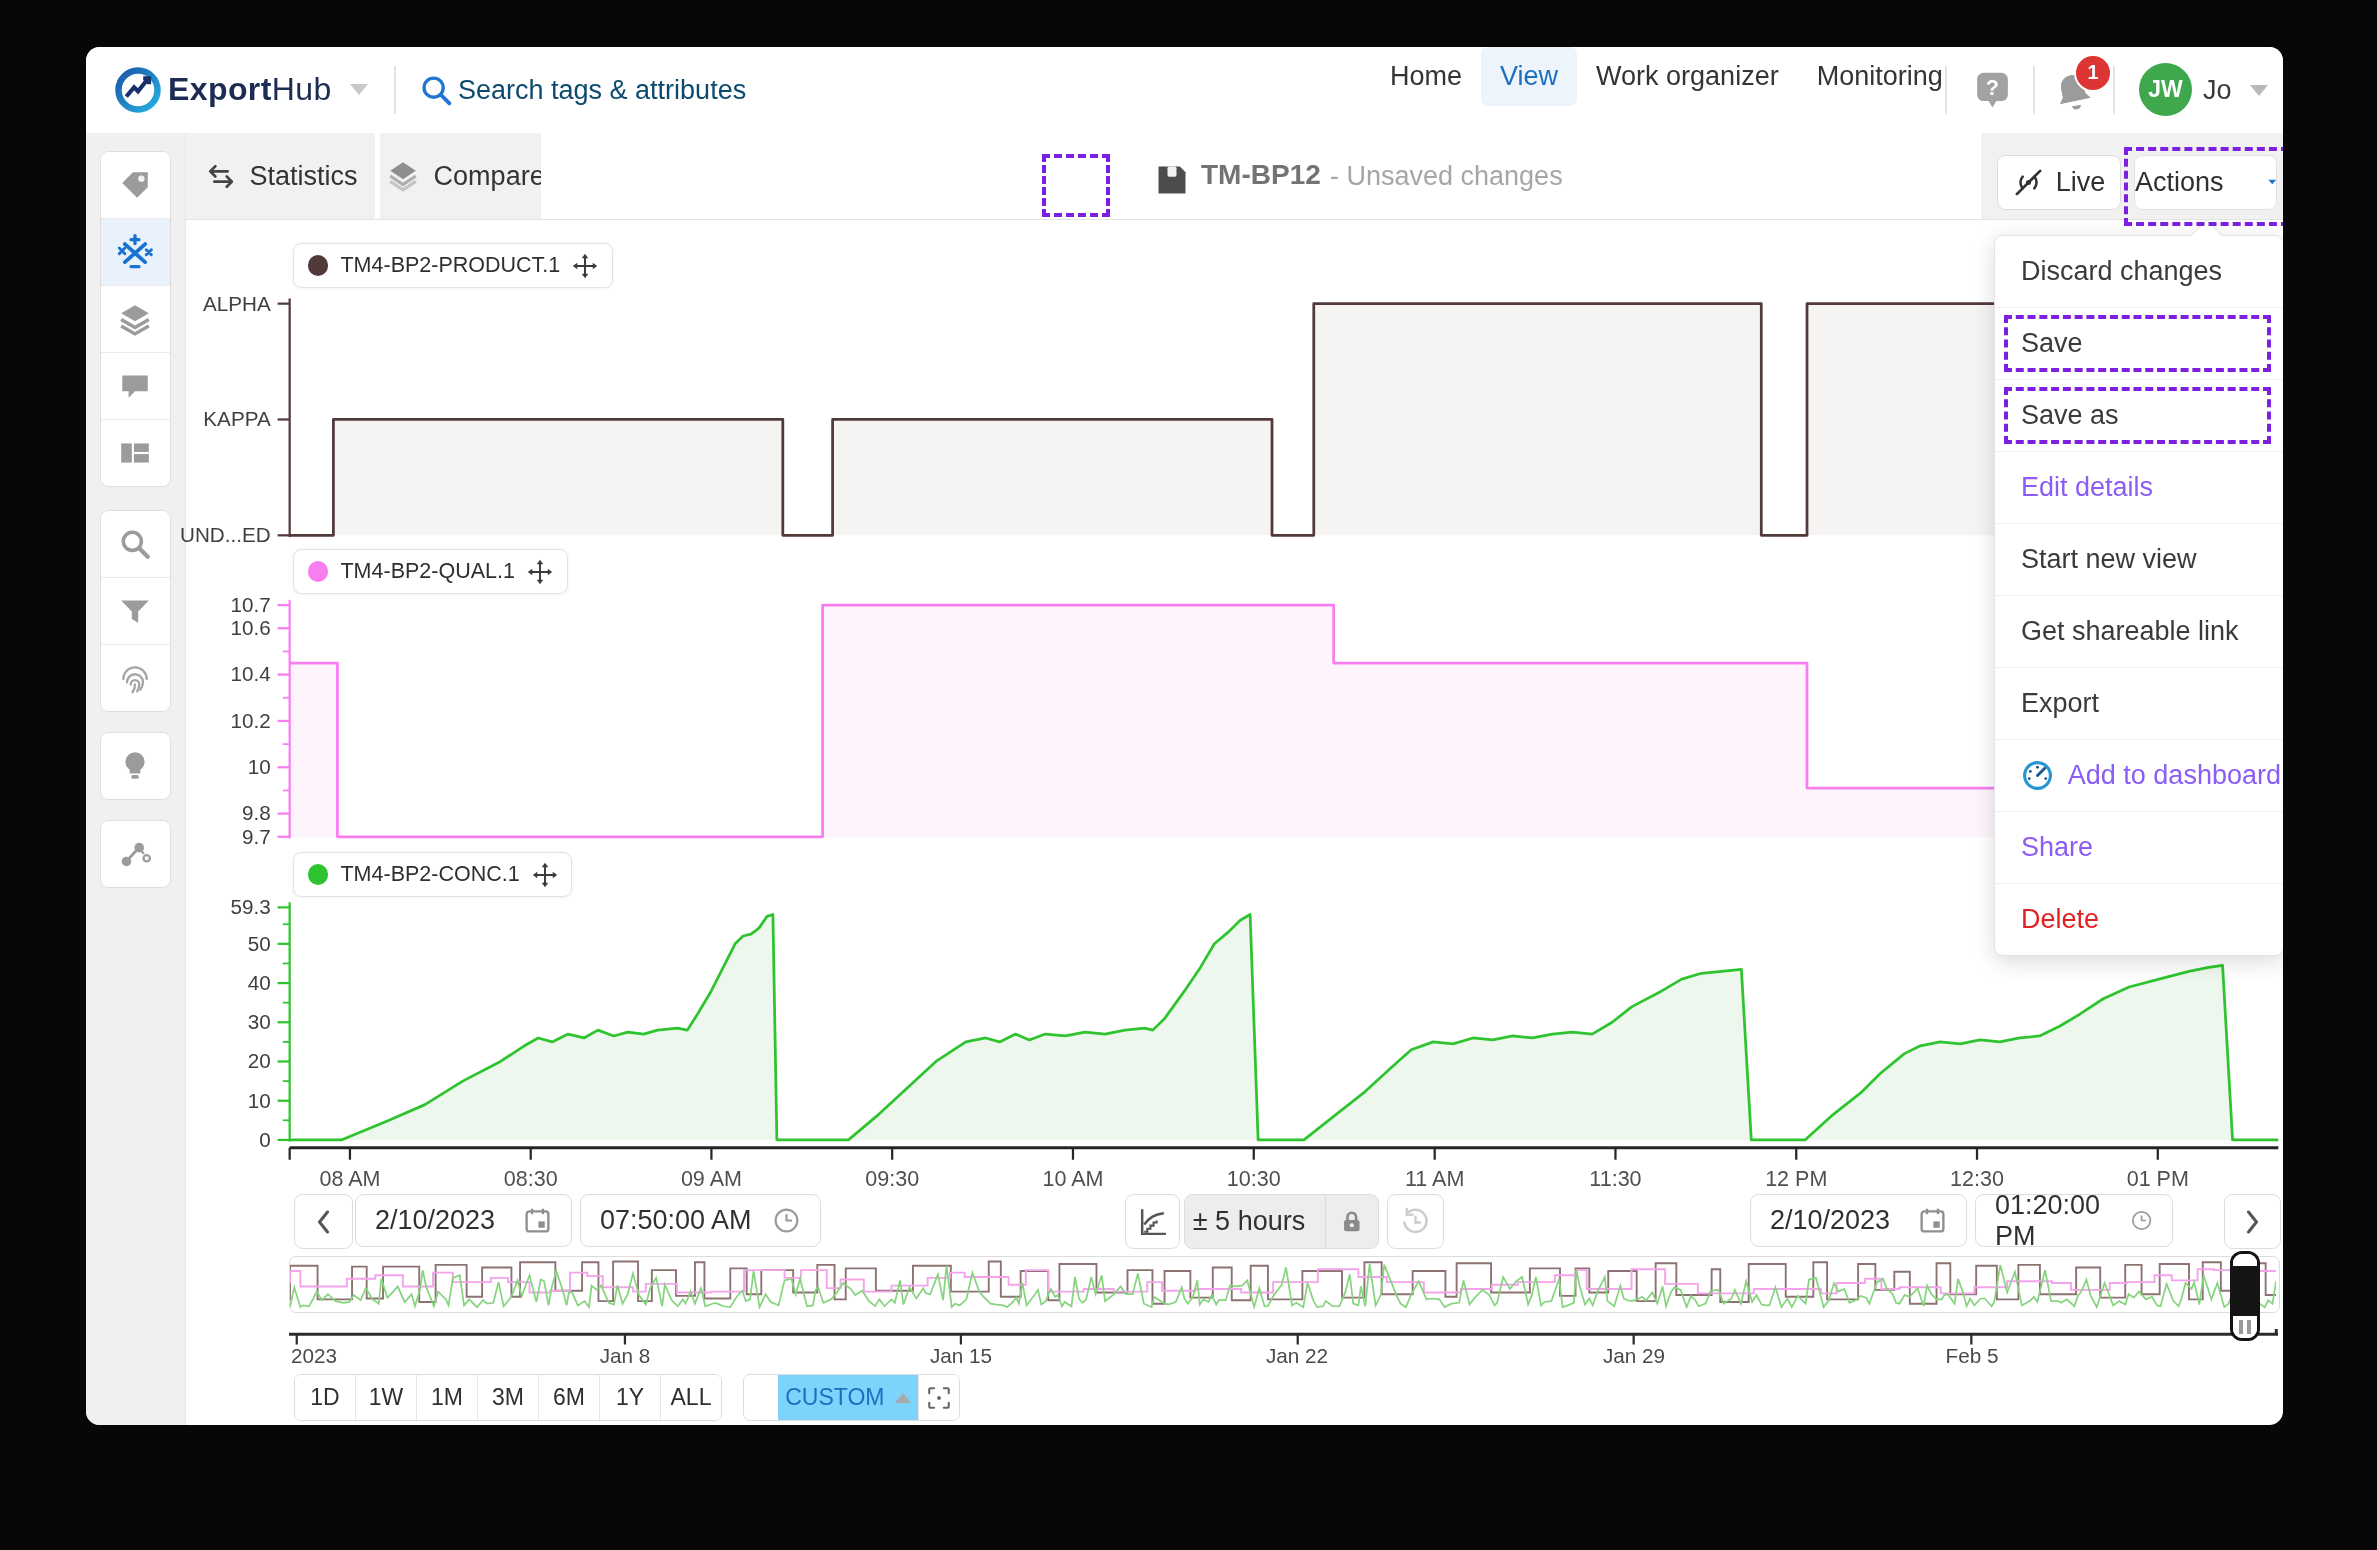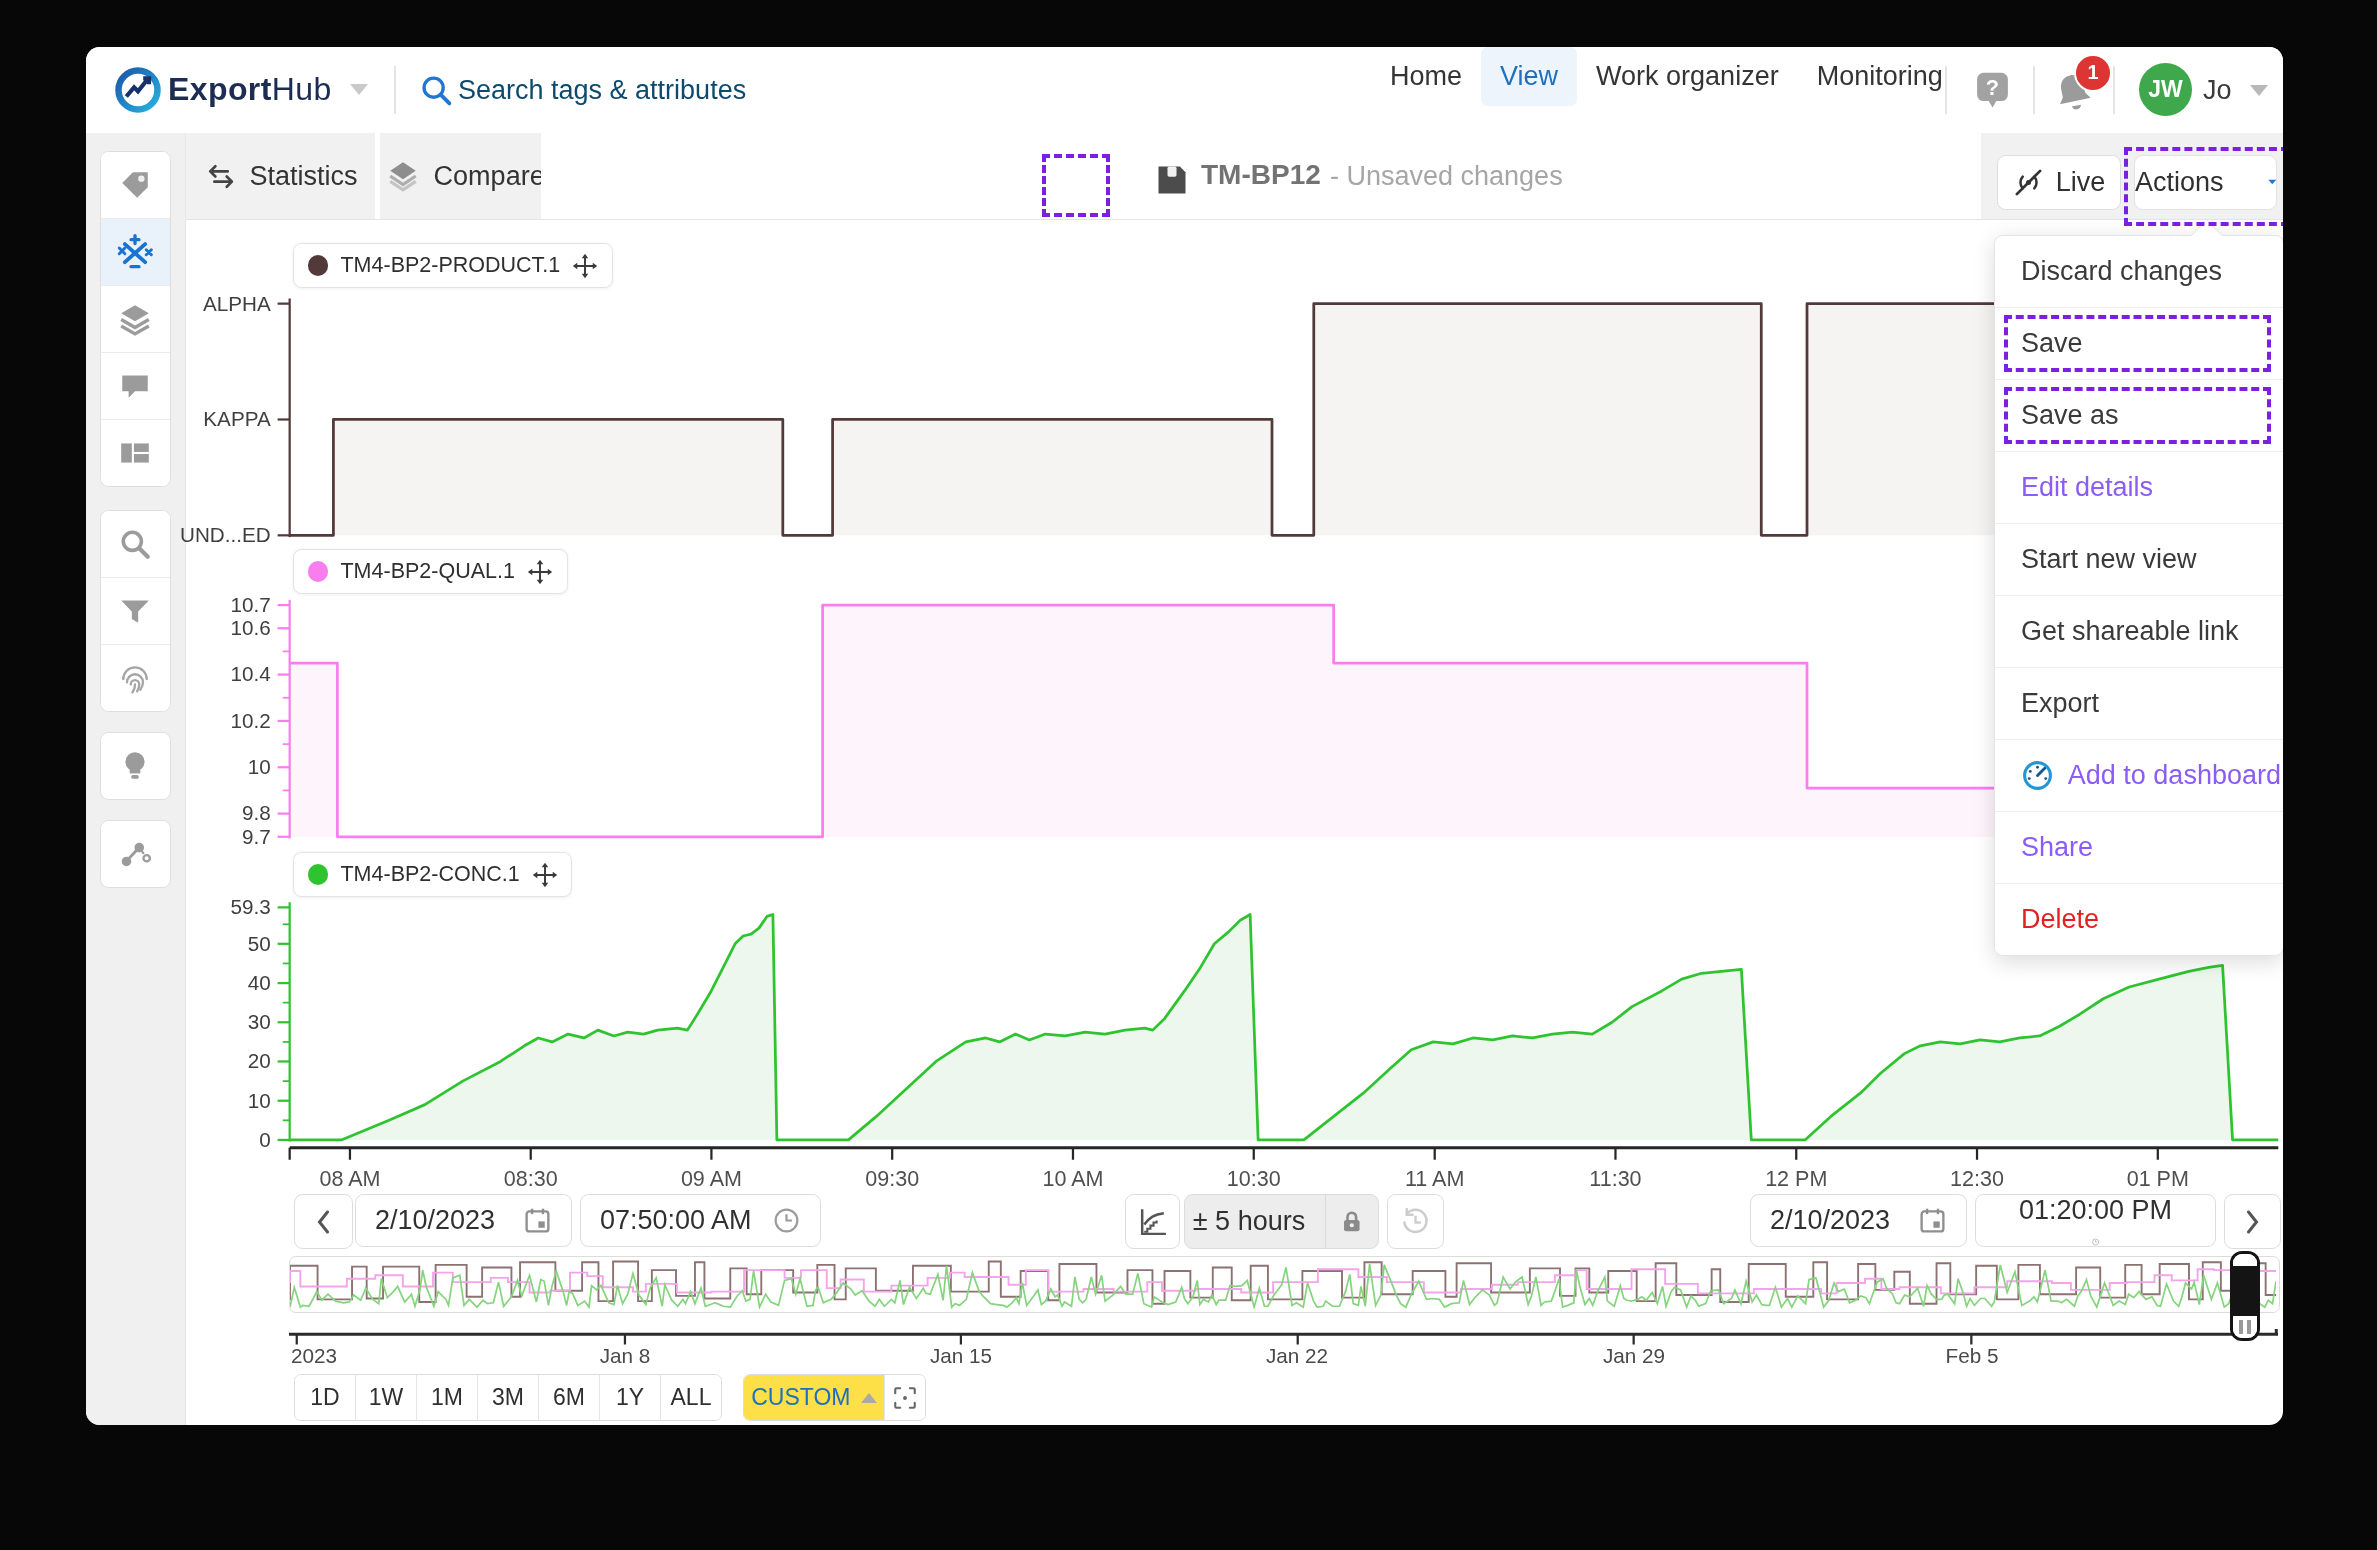--- a/index.html
+++ b/index.html
@@ -61,21 +61,21 @@
   #handle .h-top{height:12px;background:#fff;}
   #handle .h-mid{flex:1;background:#141414;}
   #handle .h-bot{height:22.4px;background:#fff;display:flex;align-items:center;justify-content:center;gap:4.3px;}
   #handle .grip{width:3.4px;height:13.8px;background:#9a9a9a;}
   
   #zoom-presets{position:absolute;left:208px;top:1327px;height:45px;display:flex;border:1.7px solid #dcdcdc;border-radius:6.9px;
                 overflow:hidden;background:#fff;}
   .zp{width:60px;display:flex;align-items:center;justify-content:center;font-size:23px;color:#2f2f2f;cursor:pointer;background:#fff;}
   .zp + .zp{border-left:1.7px solid #e6e6e6;}
   #custom-group{position:absolute;left:657px;top:1327px;height:45px;display:flex;border:1.7px solid #dcdcdc;border-radius:6.9px;overflow:hidden;}
-  #custom-btn{width:140px;background:#fde047;color:#1e6fbe;font-size:23px;display:flex;align-items:center;justify-content:center;gap:10.3px;cursor:pointer;}
+  #custom-btn{width:140px;background:#7dd3fc;color:#1e6fbe;font-size:23px;display:flex;align-items:center;justify-content:center;gap:10.3px;cursor:pointer;margin-left:34px;}
   #focus-btn{width:40px;background:#fff;border-left:1.7px solid #e6e6e6;display:flex;align-items:center;justify-content:center;cursor:pointer;}
   .caret-up{width:0;height:0;border-left:8.6px solid transparent;border-right:8.6px solid transparent;border-bottom:10.3px solid #a9a9a9;}
   #charts-layer{position:absolute;left:0;top:0;width:2197px;height:1378px;z-index:1;}
   #ctx-labels span{position:absolute;font-size:20.7px;color:#4a4a4a;transform:translateX(-50%);}
 </style>
 </head>
 <body>
 
 <div id="window">
 
@@ -440,21 +440,21 @@
 
   <div class="btn ctl" style="left:1664px;width:217px;justify-content:space-between;padding:0 19px;box-sizing:border-box;">
     <span>2/10/2023</span>
     <svg width="29" height="29" viewBox="0 0 32 32">
         <rect x="4" y="6" width="24" height="22" rx="3" stroke="#8f8f8f" stroke-width="2.6" fill="none"></rect>
         <line x1="10" y1="3" x2="10" y2="9" stroke="#8f8f8f" stroke-width="2.6"></line>
         <line x1="22" y1="3" x2="22" y2="9" stroke="#8f8f8f" stroke-width="2.6"></line>
         <rect x="17" y="17" width="7" height="7" fill="#8f8f8f"></rect>
       </svg>
   </div>
-  <div class="btn ctl" style="left:1889px;width:241px;justify-content:flex-end;padding:0 19px;box-sizing:border-box;flex-direction:column;">
+  <div class="btn ctl" style="left:1889px;width:198px;justify-content:flex-end;padding:0 19px;box-sizing:border-box;">
     <span>01:20:00 PM</span>
     <svg width="29" height="29" viewBox="0 0 32 32">
         <circle cx="16" cy="16" r="12" stroke="#9b9b9b" stroke-width="2.4" fill="none"></circle>
         <path d="M16 9 v7 h6" stroke="#9b9b9b" stroke-width="2.4" fill="none"></path>
       </svg>
   </div>
   <div class="btn ctl" style="left:2138px;width:55px;">
     <svg width="19" height="24" viewBox="0 0 16 24">
         <path d="M4 2 L12 12 l-8 10" stroke="#555" stroke-width="3" fill="none" stroke-linecap="round"></path>
       </svg>

